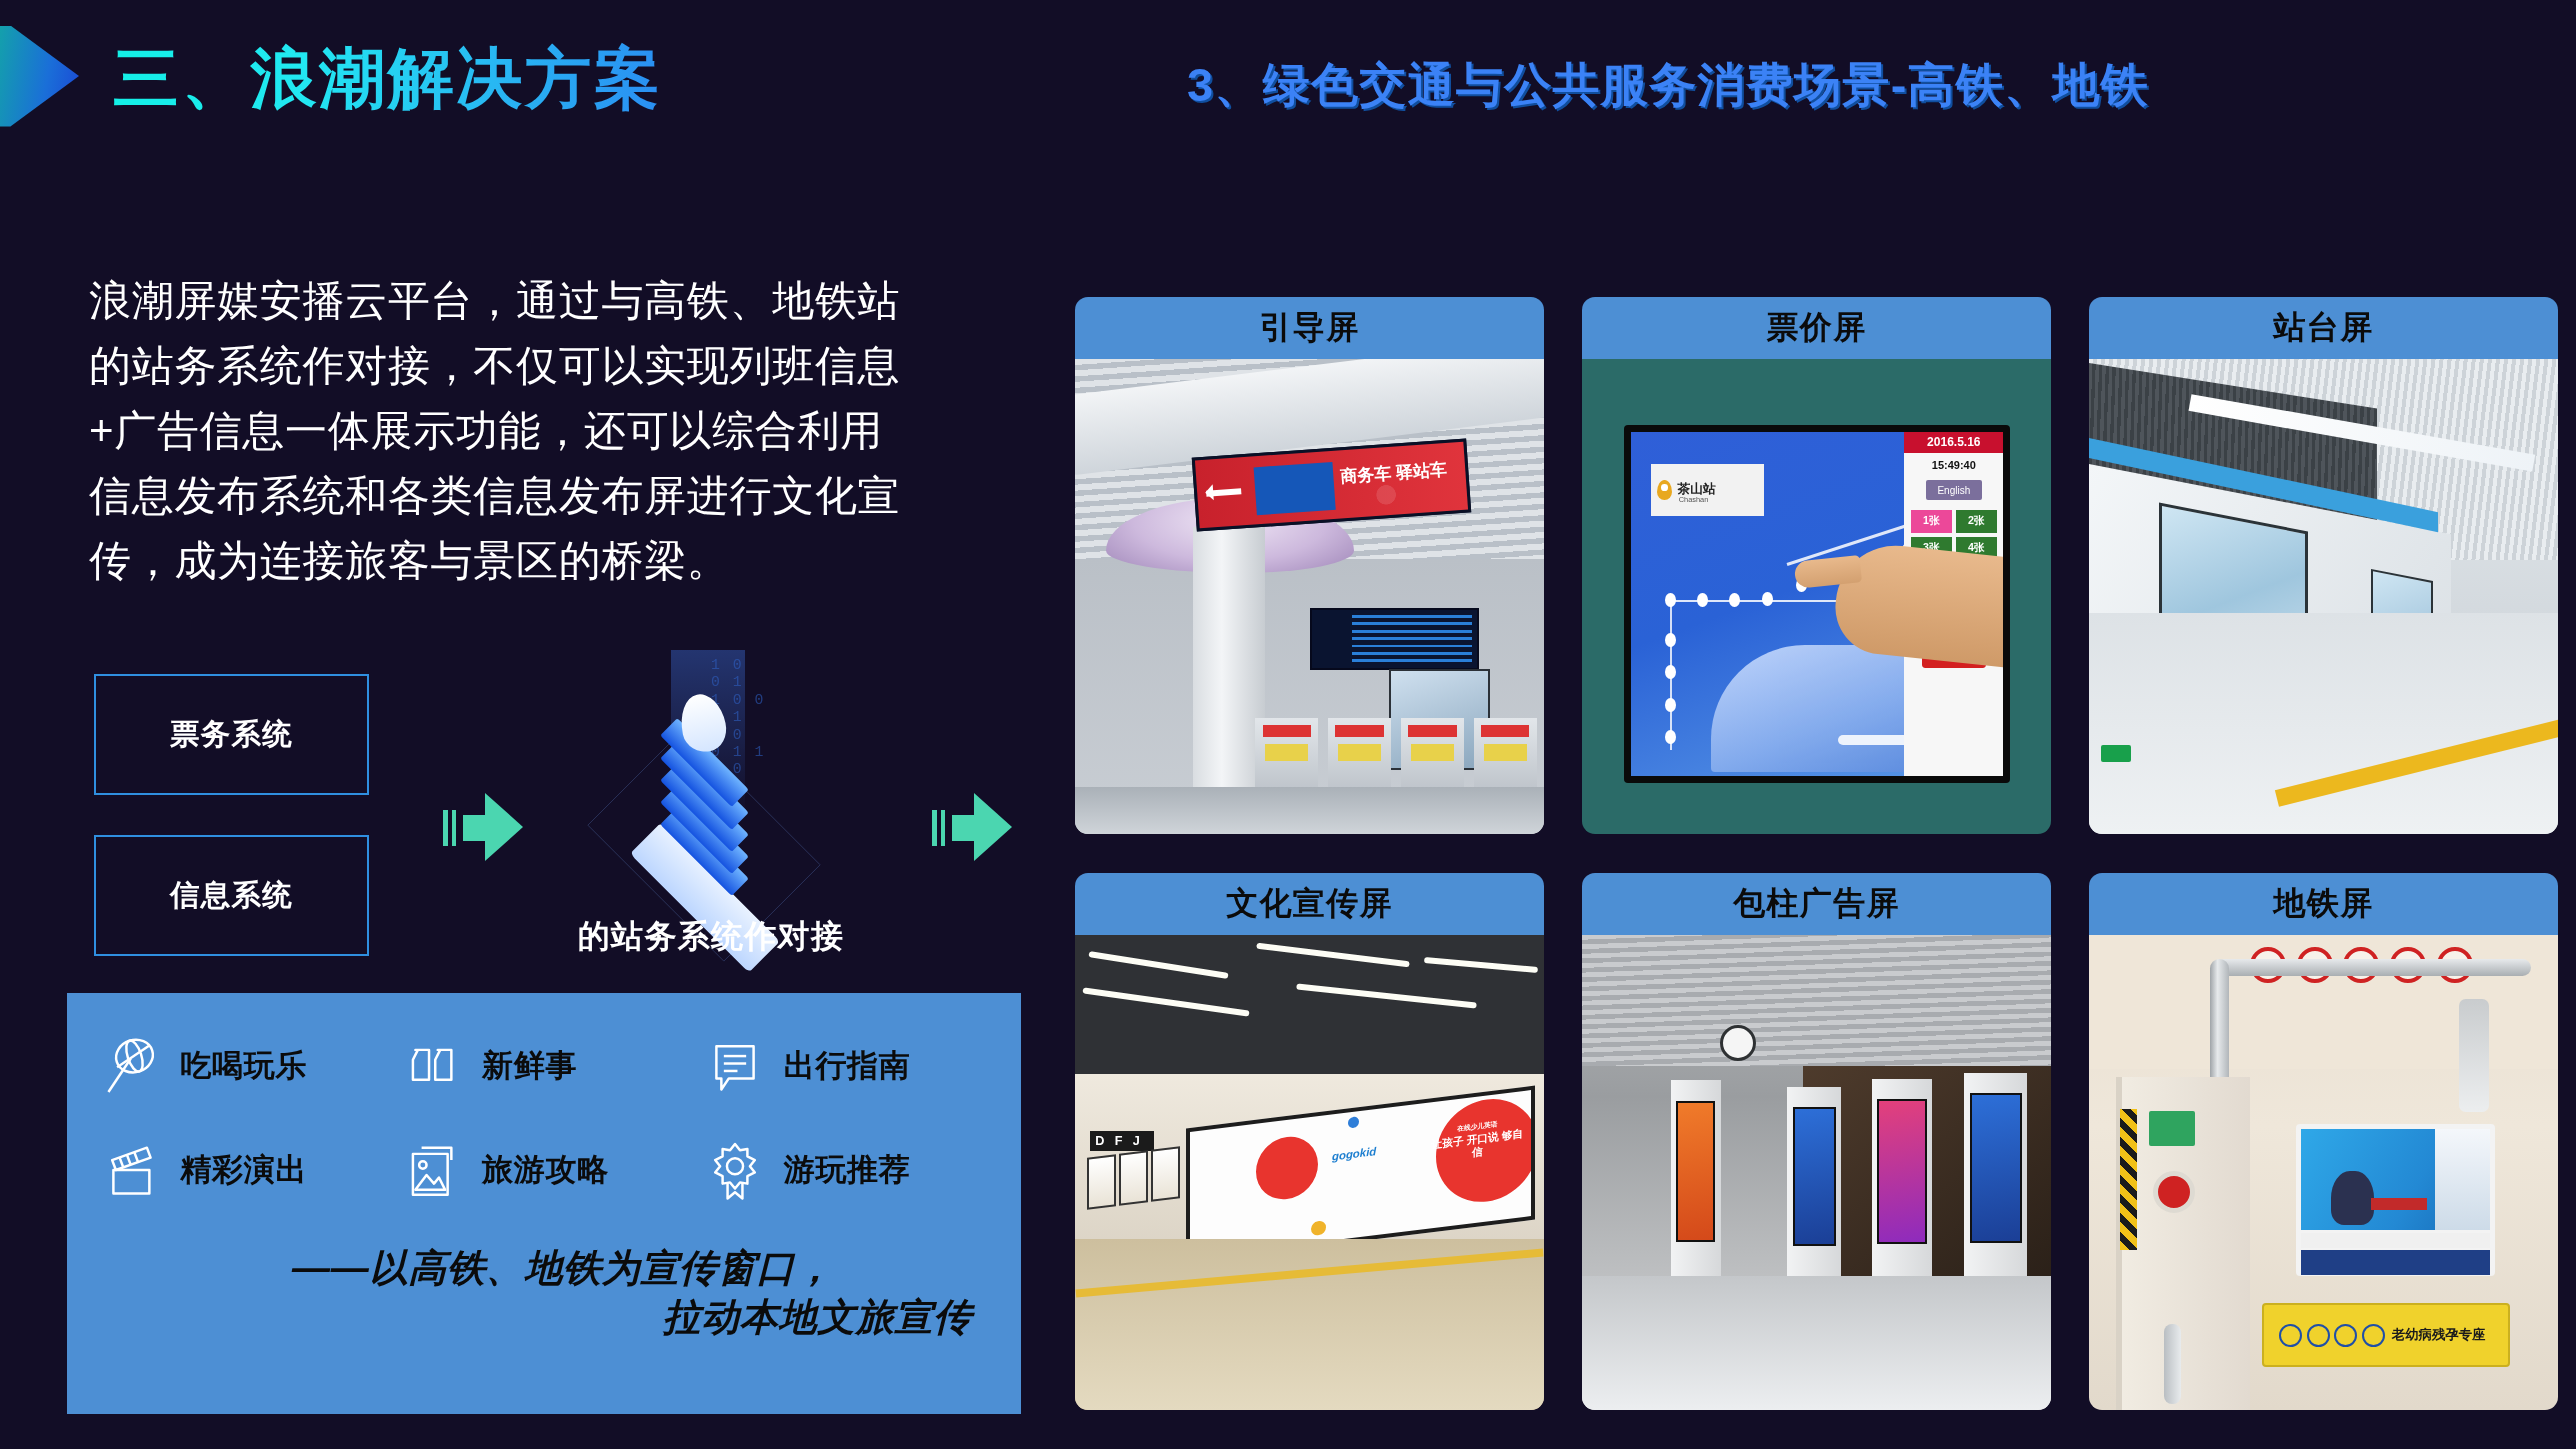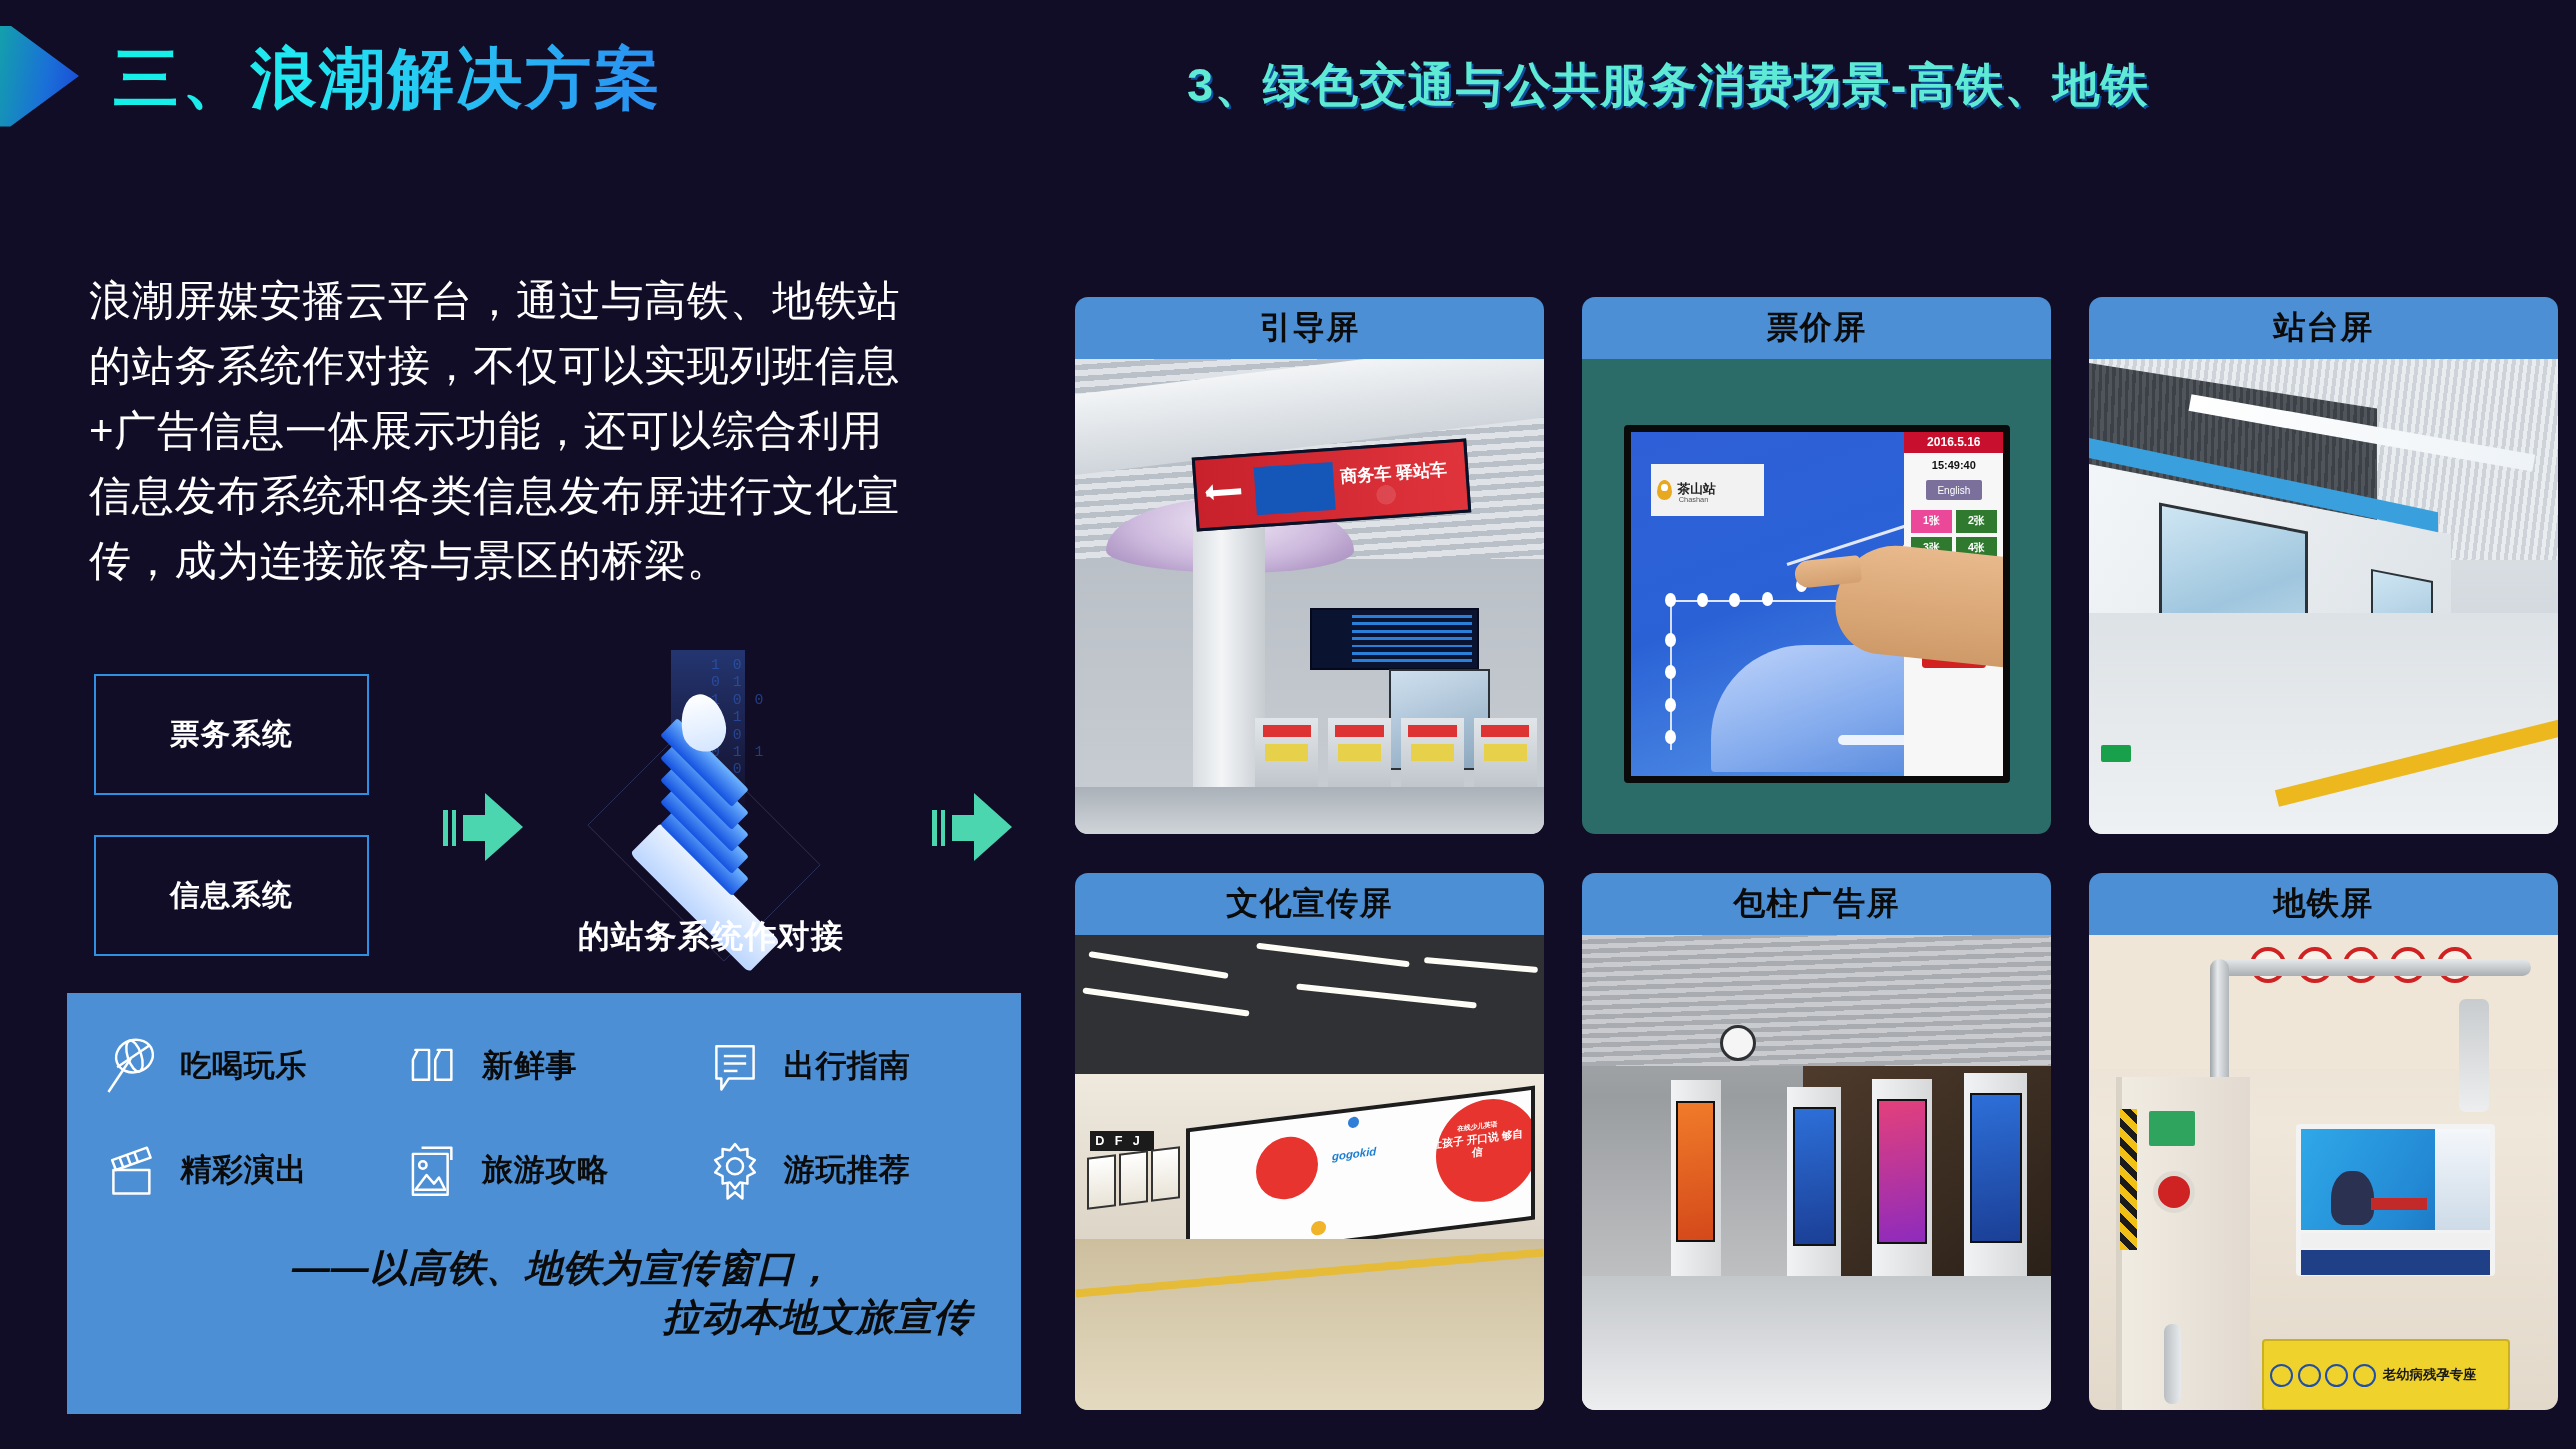--- a/index.html
+++ b/index.html
@@ -21,21 +21,21 @@
   .title-main{
     position:absolute; left:113px; top:34px;
     font-size:66px; font-weight:bold; letter-spacing:2.7px;
     background:linear-gradient(95deg,#13f0e6 0%,#22e7f2 35%,#28b9f3 68%,#2a8df2 100%);
     -webkit-background-clip:text; background-clip:text; color:transparent;
     text-shadow:none; white-space:nowrap;
   }
   .title-sub{
     position:absolute; left:1187px; top:54px;
     font-size:47px; font-weight:bold; letter-spacing:1.3px;
-    color:#5eead4; white-space:nowrap;
+    color:#3b82f6; white-space:nowrap;
     text-shadow:2px 2px 0 rgba(16,90,180,.85);
   }
 
   
   .body-text{
     position:absolute; left:89px; top:268px; width:972px;
     font-size:42px; line-height:1.55; color:#ffffff; font-weight:500;
     letter-spacing:0.7px;
   }
   .body-text p{ margin:0; white-space:nowrap; }
@@ -317,22 +317,22 @@
     border:5.4px solid #dedad2;}
   .p6 .tv{position:absolute;left:207px;top:189px;width:199px;height:152px;background:#f3f3f3;border-radius:4px;padding:5.4px;}
   .p6 .tvscr{width:100%;height:101px;background:linear-gradient(120deg,#2fa8e8 0%,#2389d4 60%,#1668b4 100%);position:relative;overflow:hidden;}
   .p6 .tvscr .cat{position:absolute;left:29.5px;bottom:5.4px;width:43px;height:54px;background:#2b3150;
     border-radius:44% 44% 30% 30%/50% 50% 28% 28%;}
   .p6 .tvscr .redbar{position:absolute;left:70px;bottom:20px;width:56px;height:12px;background:#c22a2a;}
   .p6 .tvscr .panel{position:absolute;right:0;top:0;width:55px;height:100%;
     background:linear-gradient(180deg,#f4f7fb,#cddbe8);}
   .p6 .tvbar{width:100%;height:14.8px;background:#f0f0f0;margin-top:2.7px;}
   .p6 .tvblue{width:100%;height:25.5px;background:#1f3f86;margin-top:2px;}
-  .p6 .yellowsign{position:absolute;left:173px;top:368px;width:248px;height:72px;
-    background:#f0d22c;border:2.7px solid #cbb01f;border-radius:4px;display:flex;align-items:center;gap:6.7px;padding:0 6px;margin-top:36px;}
+  .p6 .yellowsign{position:absolute;left:173px;top:368px;width:248px;height:64px;
+    background:#f0d22c;border:2.7px solid #cbb01f;border-radius:4px;display:flex;align-items:center;gap:6.7px;padding:0 15px;}
   .p6 .yellowsign .seats{display:flex;gap:4.7px;}
   .p6 .yellowsign .seats i{width:23px;height:23px;border-radius:50%;border:2px solid #1f4fa8;}
   .p6 .yellowsign .cn{font-size:13.4px;font-weight:bold;color:#1b1b1b;white-space:nowrap;}
   .p6 .handle{position:absolute;left:75px;top:389px;width:17.4px;height:80px;
     background:linear-gradient(90deg,#b9bec2,#e8ebed);border-radius:8px;}
 </style>
 </head>
 <body>
 
 <div class="slide">

